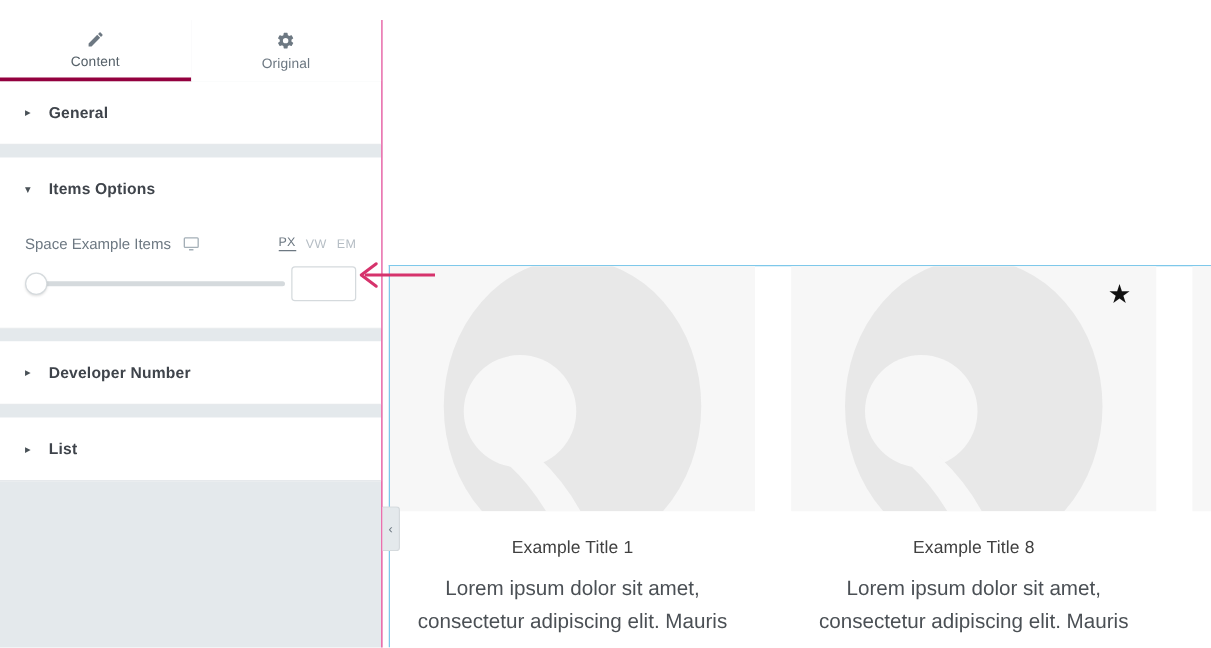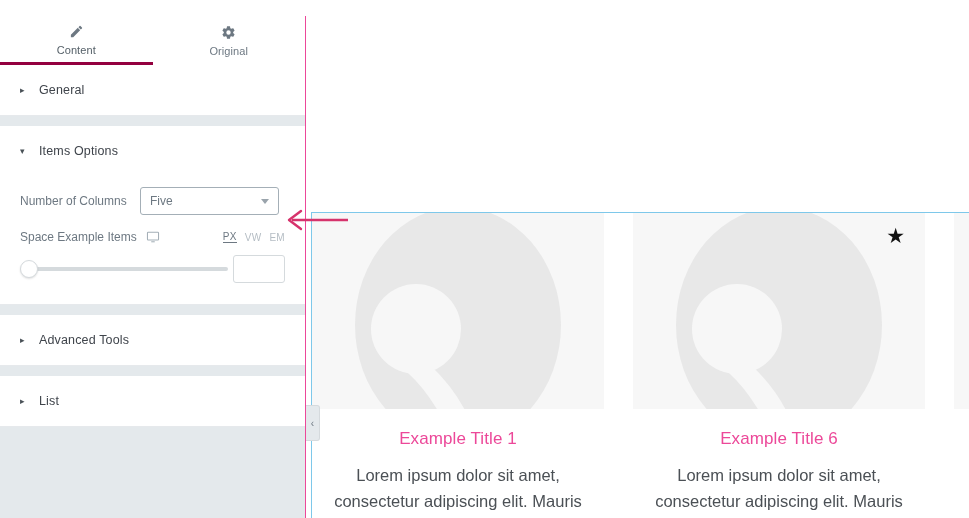--- a/index.html
+++ b/index.html
@@ -37,21 +37,21 @@
   .tab:first-child { box-shadow: 1px 0 0 #e6e9ec; }
 
   .section {
     background: #fff; border-bottom: 1px solid #e6e9ec;
   }
   .sec-head {
     display: flex; align-items: center; gap: 11px;
     padding: 0 20px; height: 50px; cursor: pointer;
   }
   .sec-arrow { width: 8px; color: #495157; font-size: 9px; line-height: 1; display:flex; align-items:center;}
-  .sec-title { font-size: 12.5px; font-weight: normal; color: #3f444b; letter-spacing: .15px; }
+  .sec-title { font-size: 12.5px; font-weight: bold; color: #3f444b; letter-spacing: .15px; }
   .gap { height: 10px; background: #e4e9ec; }
 
   .sec-body { padding: 4px 20px 18px 20px; background: #fff; }
   .ctrl-row { display: flex; align-items: center; height: 42px; }
   .ctrl-label { font-size: 12px; color: #6d7882; width: 120px; flex: none; }
   .select-wrap {
     position: relative; width: 139px; height: 28px;
     background: #fff; border: 1px solid #d5dadd; border-radius: 3px;
   }
   .select-wrap.focused { border-color: #a4afb7; }
@@ -116,21 +116,21 @@
     position: relative; width: 292px; height: 196px;
     background: #f7f7f7; overflow: hidden;
   }
   .ph { position: absolute; left: 0; top: 0; }
   .star {
     position: absolute; right: 20px; top: 12px;
     font-size: 21px; color: #111; line-height: 1; z-index: 4;
   }
   .card-title {
     margin-top: 20px; text-align: center;
-    font-size: 17px; color: #ec4899; font-weight: normal; letter-spacing: .1px;
+    font-size: 14px; color: #404040; font-weight: normal; letter-spacing: .1px;
   }
   .card-text {
     margin-top: 14px; text-align: center;
     font-size: 16.5px; color: #4b5055; line-height: 1.55;
     padding: 0 2px;
   }
 
   
   #arrow { position: absolute; left: 282px; top: 206px; z-index: 40; pointer-events: none; }
 </style>
@@ -169,27 +169,20 @@
     <div class="gap"></div>
 
     <div class="section">
       <div class="sec-head">
         <span class="sec-arrow">▾</span>
         <span class="sec-title">Items Options</span>
       </div>
       <div class="sec-body">
 
 
-        <div class="ctrl-row">
-          <span class="ctrl-label">Number of Columns</span>
-          <div class="select-wrap focused">
-            <span class="sel-val">Five</span>
-            <span class="caret"></span>
-          </div>
-        </div>
 
 
         <div class="slider-row-top">
           <span class="ctrl-label">Space Example Items</span>
           <span class="device-icon">
             <svg width="14" height="14" viewBox="0 0 24 24" fill="none" stroke="#a4afb7" stroke-width="1.8">
               <rect x="2.5" y="4" width="19" height="13" rx="1.2"></rect>
               <line x1="9" y1="20.2" x2="15" y2="20.2"></line>
             </svg>
           </span>
@@ -208,21 +201,21 @@
           <input class="num-input" type="text" value="" style="">
         </div>
 
       </div>
     </div>
     <div class="gap"></div>
 
     <div class="section">
       <div class="sec-head">
         <span class="sec-arrow">▸</span>
-        <span class="sec-title">Advanced Tools</span>
+        <span class="sec-title">Developer Number</span>
       </div>
     </div>
     <div class="gap"></div>
 
     <div class="section">
       <div class="sec-head">
         <span class="sec-arrow">▸</span>
         <span class="sec-title">List</span>
       </div>
     </div>
@@ -253,21 +246,21 @@
         <div class="card">
           <div class="card-img">
             <svg class="ph" width="292" height="196" viewBox="0 0 292 196">
               <rect width="292" height="196" fill="#f7f7f7"></rect>
               <ellipse cx="146" cy="112" rx="103" ry="118" fill="#e8e8e8"></ellipse>
               <circle cx="104" cy="116" r="45" fill="#f7f7f7"></circle>
               <path d="M118 152 q28 26 42 60 l-26 0 q-18 -34 -38 -52 z" fill="#f7f7f7"></path>
             </svg>
             <span class="star">★</span>
           </div>
-          <div class="card-title">Example Title 6</div>
+          <div class="card-title">Example Title 8</div>
           <div class="card-text">Lorem ipsum dolor sit amet, consectetur adipiscing elit. Mauris</div>
         </div>
 
         <div class="card">
           <div class="card-img">
             <svg class="ph" width="292" height="196" viewBox="0 0 292 196">
               <rect width="292" height="196" fill="#f7f7f7"></rect>
               <ellipse cx="146" cy="112" rx="103" ry="118" fill="#e8e8e8"></ellipse>
               <circle cx="104" cy="116" r="45" fill="#f7f7f7"></circle>
               <path d="M118 152 q28 26 42 60 l-26 0 q-18 -34 -38 -52 z" fill="#f7f7f7"></path>

